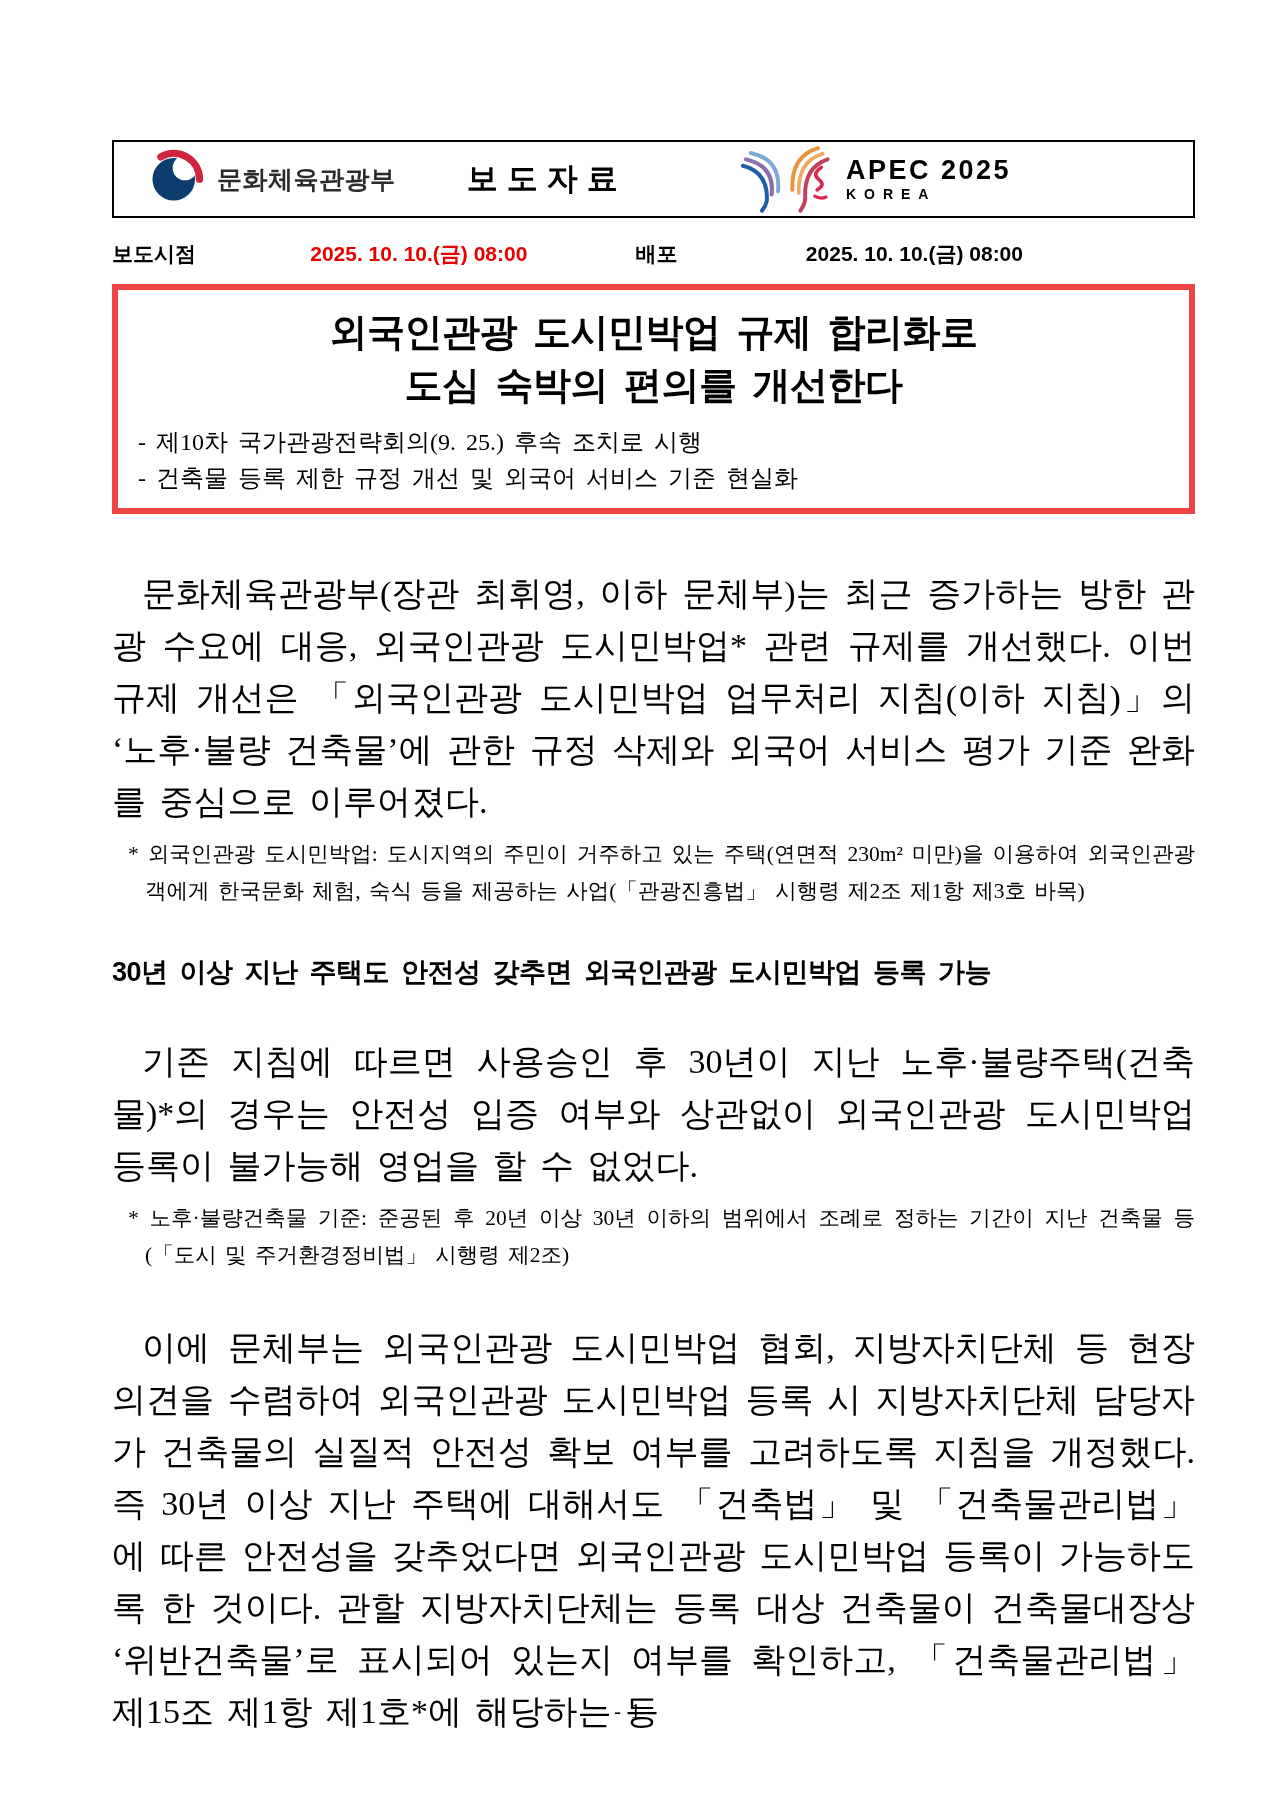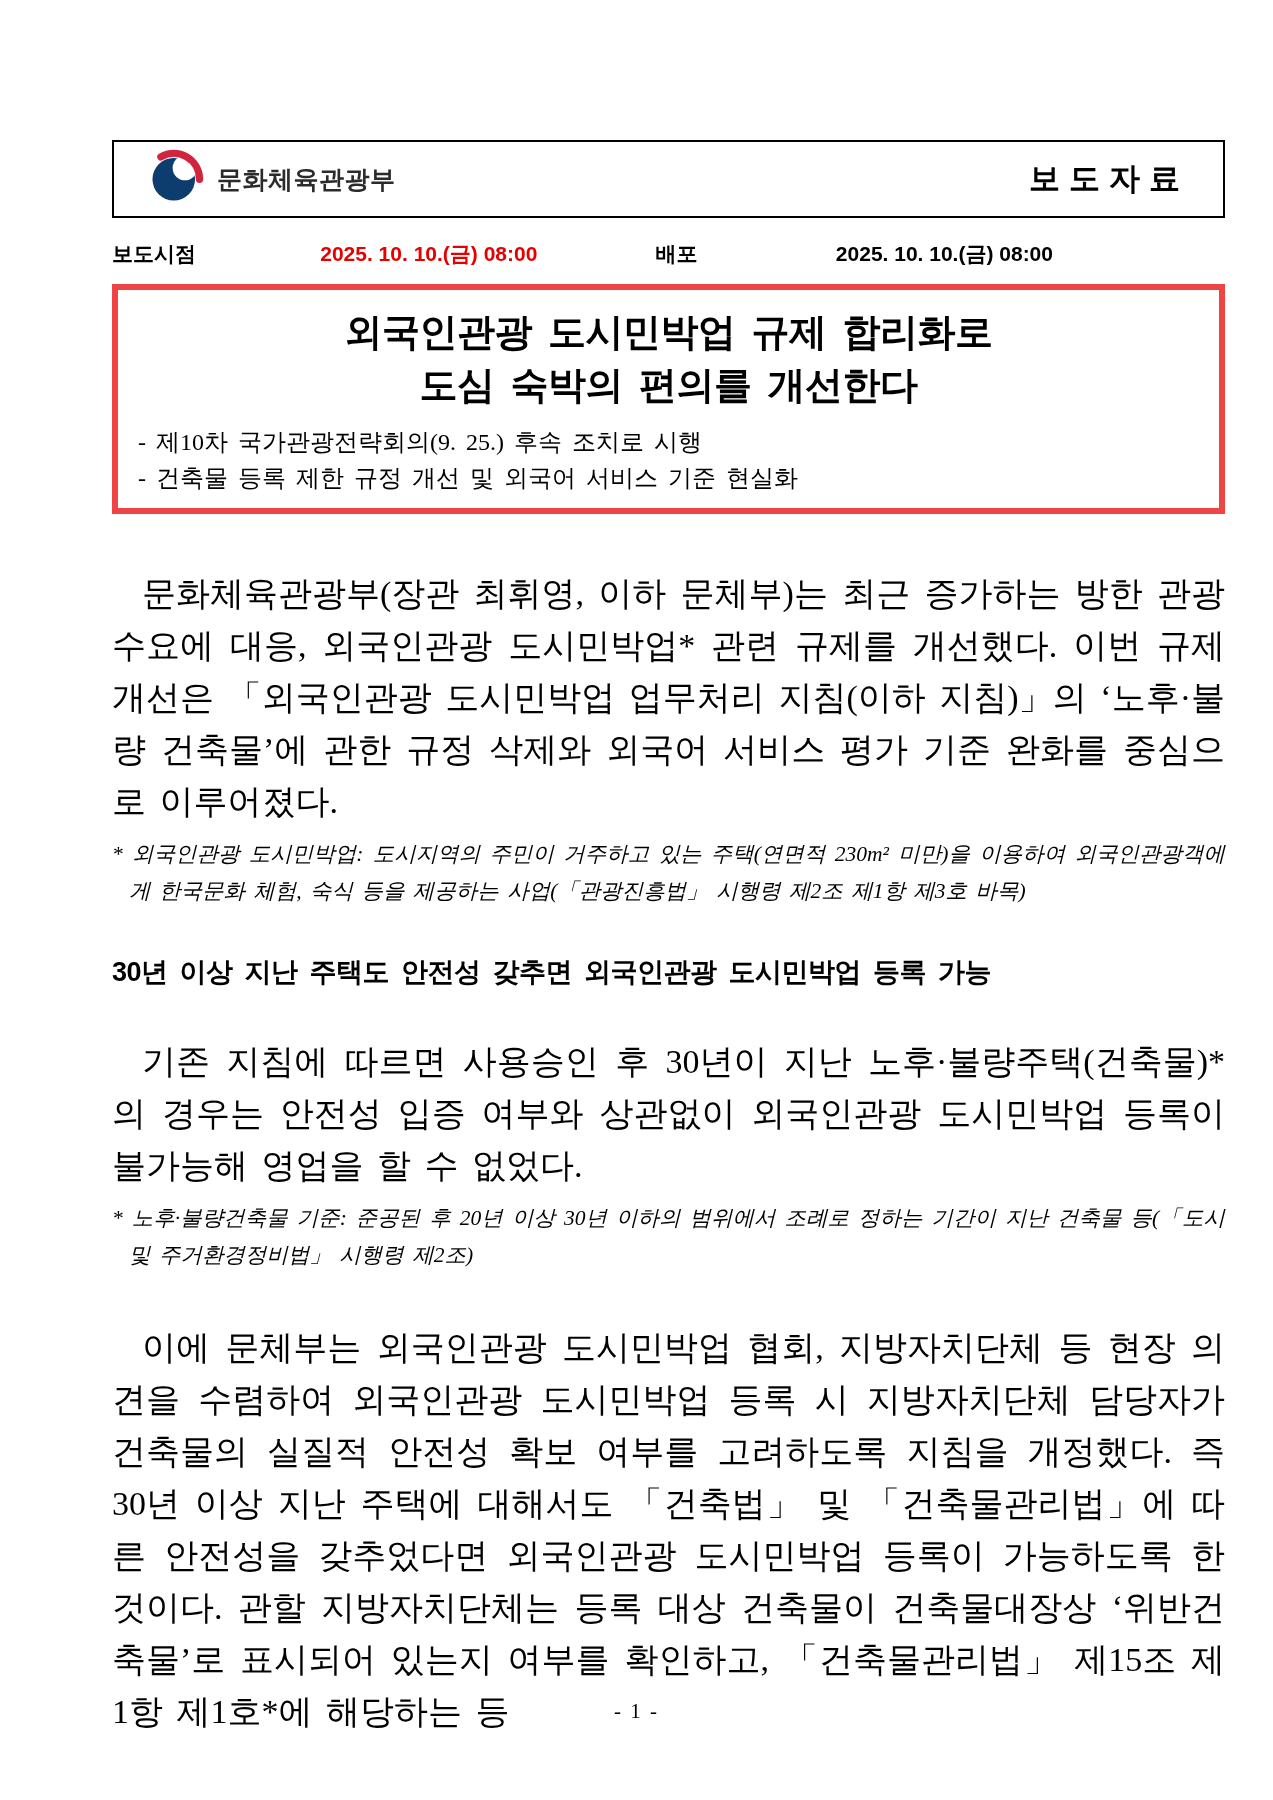--- a/index.html
+++ b/index.html
@@ -4,21 +4,21 @@
 <style>
   html,body { margin:0; padding:0; background:#ffffff; }
   .page {
     position:relative;
     width:1273px; height:1800px;
     margin:0 auto;
     background:#ffffff;
     color:#000;
     font-family:"Liberation Serif","DejaVu Serif",serif;
     box-sizing:border-box;
-    padding:140px 48px 0 112px;
+    padding:140px 78px 0 112px;
     overflow:hidden;
   }
 
   
   .header-box {
     border:2px solid #000;
     height:78px;
     display:flex; align-items:center; justify-content:space-between;
     padding:0 34px; box-sizing:border-box;
   }
@@ -73,22 +73,22 @@
     text-align:justify; word-spacing:5px;
     text-indent:30px;
   }
   .para1 { margin-top:54px; }
   .para2 { margin-top:46px; }
   .para3 { margin-top:48px; }
 
   .footnote {
     font-size:21.5px; line-height:37px;
     text-align:justify; word-spacing:3px;
-    margin-top:8px; 
-    padding-left:17px; text-indent:-17px;font-style:italic;
+    margin-top:8px; margin-left:16px;
+    padding-left:17px; text-indent:-17px;
   }
 
   .subheading {
     margin-top:44px;
     text-align:left;
     font-family:"Liberation Sans","DejaVu Sans",sans-serif;
     font-weight:700; font-size:27px;
     letter-spacing:-0.5px; word-spacing:5px;
   }
 
@@ -109,20 +109,41 @@
           <circle cx="46" cy="54" r="38" fill="#0d3c6e"></circle>
           <circle cx="66" cy="34" r="22" fill="#ffffff"></circle>
           <path d="M23 14 A46 46 0 0 1 92 54" fill="none" stroke="#d0243f" stroke-width="13" stroke-linecap="round"></path>
         </svg>
       </span>
       <span class="gov-name">문화체육관광부</span>
     </div>
 
     <div class="doc-type">보도자료</div>
 
+    <div class="apec">
+      <span>
+        <svg width="96" height="74" viewBox="0 0 120 92" aria-hidden="true">
+
+          <path d="M16 16 Q 54 24 50 64" fill="none" stroke="#7fa8d9" stroke-width="5" stroke-linecap="round"></path>
+          <path d="M10 24 Q 46 32 42 68" fill="none" stroke="#8a6fae" stroke-width="5" stroke-linecap="round"></path>
+          <path d="M6 32 Q 38 40 36 76 Q 35 82 30 88" fill="none" stroke="#1f5fa8" stroke-width="5" stroke-linecap="round"></path>
+
+          <path d="M100 10 Q 66 20 68 62" fill="none" stroke="#e8923d" stroke-width="5" stroke-linecap="round"></path>
+          <path d="M106 17 Q 74 27 76 66" fill="none" stroke="#f0a95c" stroke-width="4.5" stroke-linecap="round"></path>
+          <path d="M112 24 Q 82 34 84 72 Q 84 80 78 88" fill="none" stroke="#c2405f" stroke-width="5" stroke-linecap="round"></path>
+
+          <path d="M104 34 q -12 8 -3 15 q 9 7 -2 13" fill="none" stroke="#d6294b" stroke-width="4.5" stroke-linecap="round"></path>
+          <path d="M96 70 q 7 4 14 1" fill="none" stroke="#d6294b" stroke-width="4" stroke-linecap="round"></path>
+        </svg>
+      </span>
+      <span class="apec-text">
+        <div class="apec-line1">APEC 2025</div>
+        <div class="apec-line2">KOREA</div>
+      </span>
+    </div>
   </div>
 
   <div class="release-row">
     <span class="lbl1">보도시점</span>
     <span class="val1">2025. 10. 10.(금) 08:00</span>
     <span class="lbl2">배포</span>
     <span class="val2">2025. 10. 10.(금) 08:00</span>
   </div>
 
   <div class="title-box">

